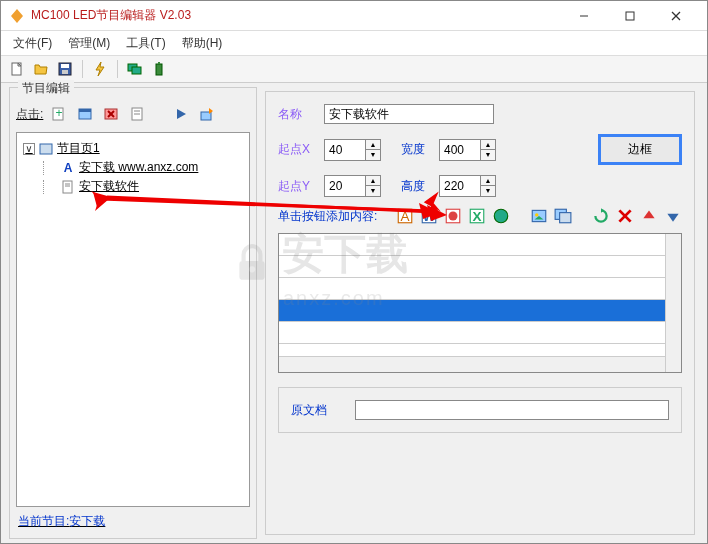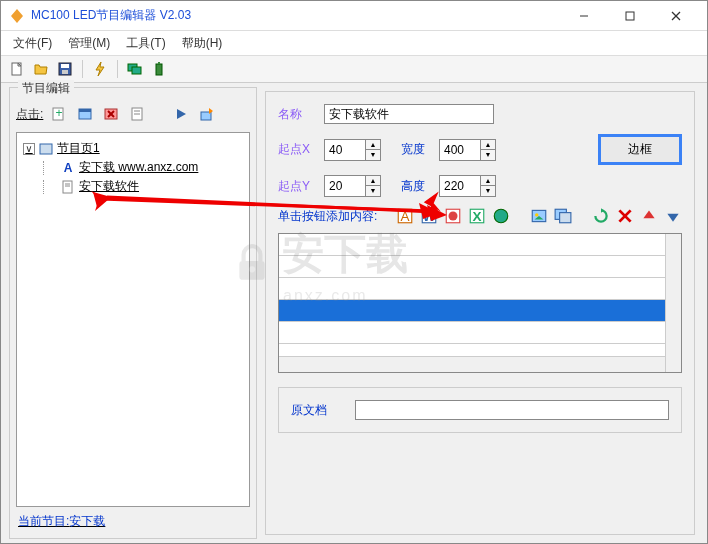--- a/index.html
+++ b/index.html
@@ -1,21 +1,21 @@
 <!DOCTYPE html>
 <html><head>
 <meta charset="utf-8">
 <style>
 * { box-sizing: border-box; margin: 0; padding: 0; font-family: "Microsoft YaHei", "SimSun", sans-serif; font-size: 12px; }
 body { background: #fff; width: 708px; height: 544px; border: 1px solid #888; overflow: hidden; position: relative; }
 
 
 .titlebar { height: 30px; background: #fff; display: flex; align-items: center; padding: 0 8px; border-bottom: 1px solid #ddd; }
 .titlebar .app-icon { width: 16px; height: 16px; margin-right: 6px; }
-.titlebar .title { flex: 1; color: #1d4ed8; }
+.titlebar .title { flex: 1; color: #b91c1c; }
 .titlebar .win-btns { display: flex; }
 .titlebar .win-btn { width: 46px; height: 30px; display: flex; align-items: center; justify-content: center; color: #333; }
 .titlebar .win-btn svg { width: 10px; height: 10px; }
 
 
 .menubar { height: 24px; display: flex; align-items: center; padding: 0 4px; background: #fff; }
 .menubar .menu-item { padding: 3px 8px; color: #333; cursor: default; }
 
 
 .toolbar { height: 28px; background: #f5f5f5; border-top: 1px solid #ddd; border-bottom: 1px solid #ccc; display: flex; align-items: center; padding: 0 6px; gap: 4px; }
@@ -68,21 +68,21 @@
 .doc-section { border: 1px solid #ccc; margin-top: 14px; padding: 12px; display: flex; flex-direction: column; gap: 10px; }
 .select { border: 1px solid #888; background: #fff; height: 22px; padding: 0 4px; width: 110px; }
 .unit { color: #0033cc; }
 
 
 .arrow-svg { position: absolute; pointer-events: none; z-index: 100; }
 
 
 .watermark { position: absolute; left: 230px; top: 225px; opacity: 0.18; pointer-events: none; z-index: 50; }
 .watermark .wm-text { font-size: 42px; color: #777; font-weight: bold; }
-.watermark .wm-sub { font-size: 16px; color: #888; letter-spacing: 2px; }
+.watermark .wm-sub { font-size: 20px; color: #888; letter-spacing: 2px; }
 .wm-lock { display: inline-block; vertical-align: middle; margin-right: 6px; }
 </style>
 </head>
 <body>
 
 <div class="titlebar">
   <span class="app-icon">
     <svg viewBox="0 0 16 16">
         <path d="M8 1 L14 8 L8 15 L2 8 Z" fill="#f0a030"></path>
       </svg>

